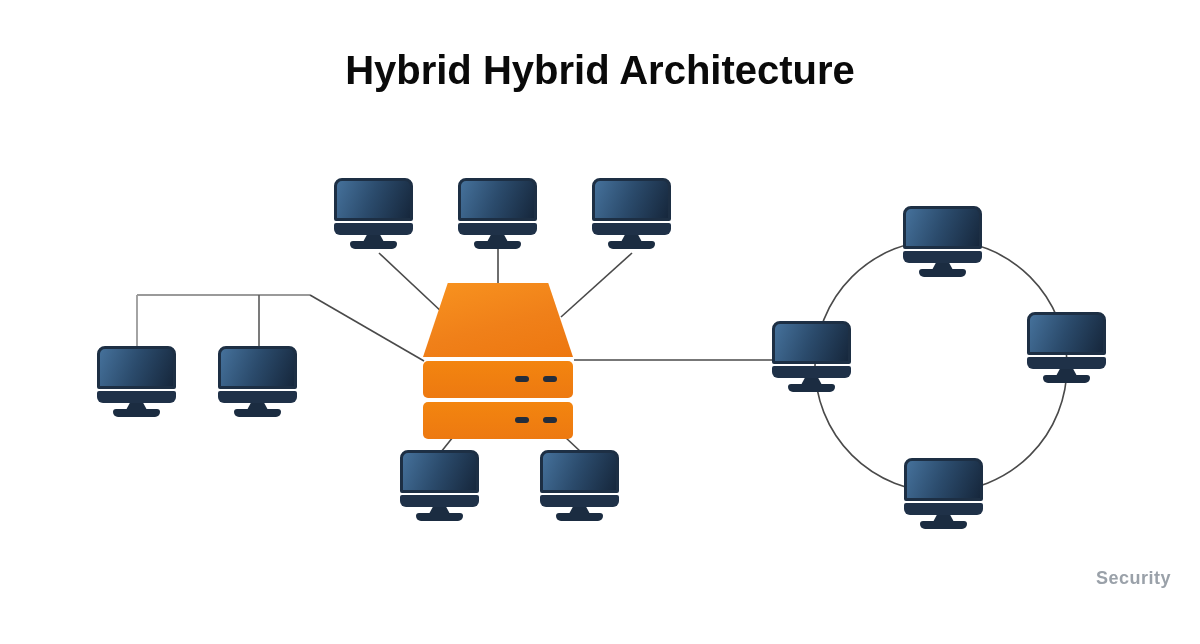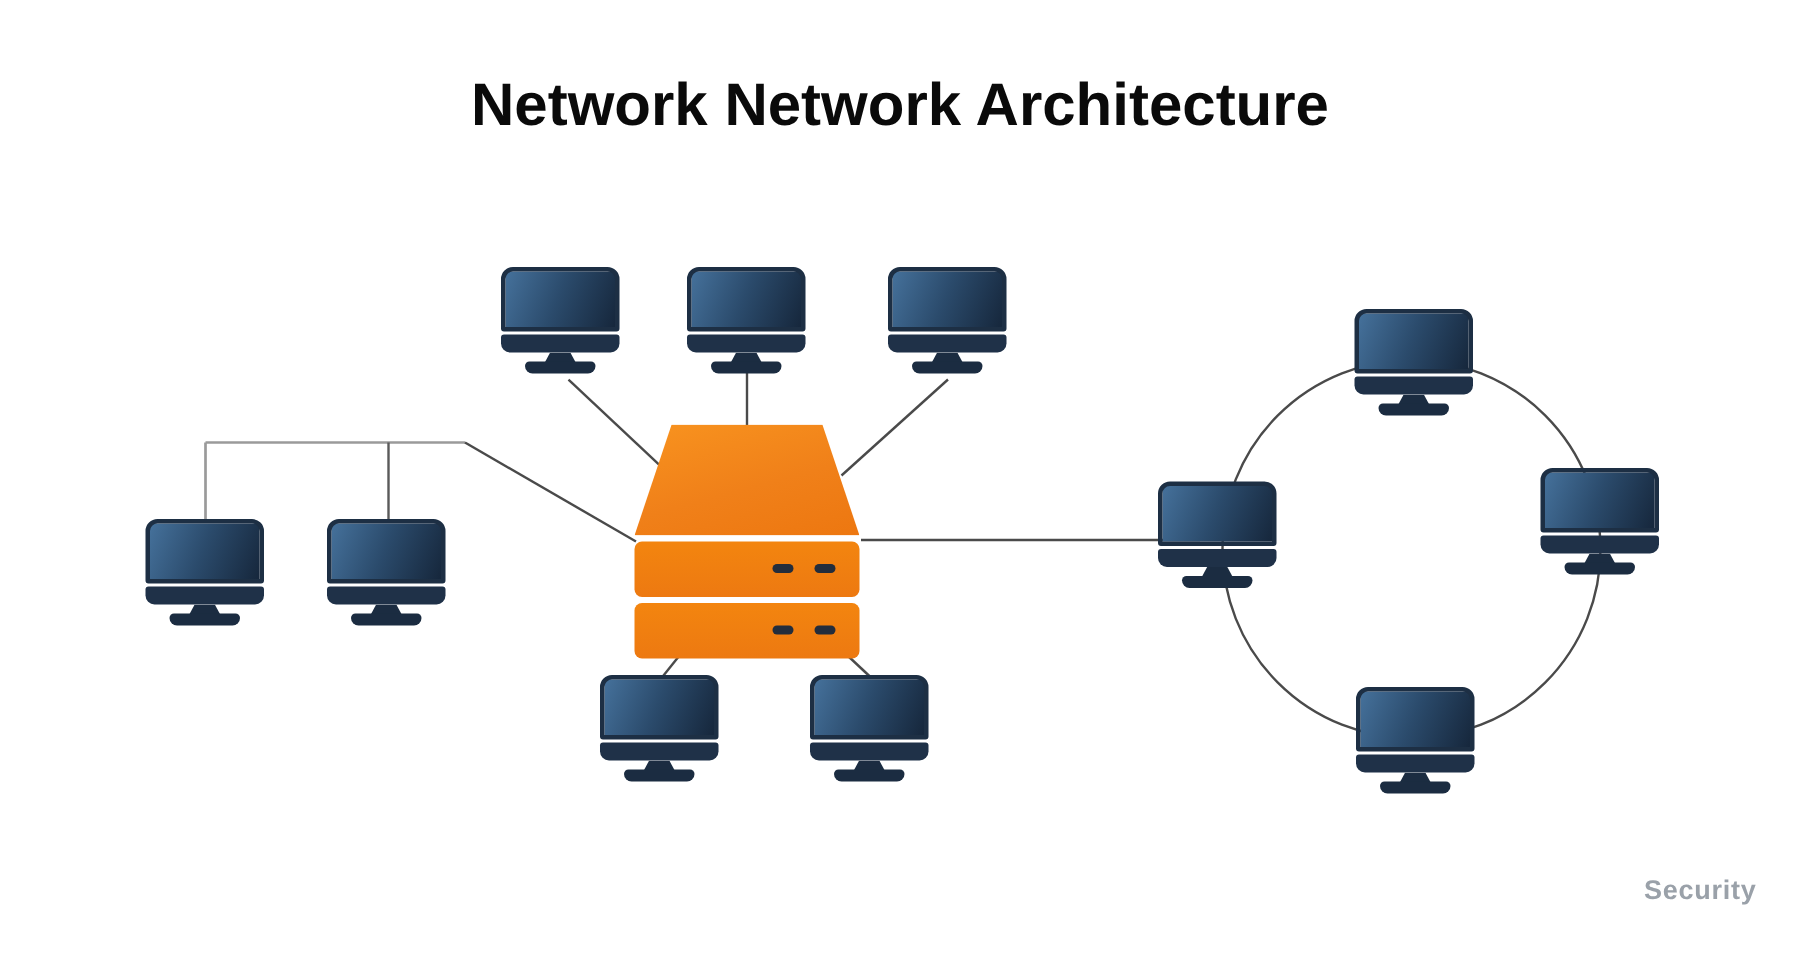--- a/index.html
+++ b/index.html
@@ -40,29 +40,29 @@
   .fseg.left-block{left:0;top:11px;width:13px;height:11px;}
   .fseg.mid-arm{left:12px;top:23px;width:27px;height:10px;}
   .fseg.stem{left:12px;top:23px;width:15px;height:24px;}
   .brandtext{position:absolute;left:39px;bottom:-3px;font-size:44px;font-weight:bold;
              color:#8D8F94;letter-spacing:-2px;line-height:47px;white-space:nowrap;
              transform:scaleX(0.82);transform-origin:left bottom;}
   .iwrap{position:relative;display:inline-block;}
   .idot{position:absolute;left:50%;top:5px;width:8px;height:8px;margin-left:-4px;
         border-radius:50%;background:#EC9C77;}
   .reg{font-size:12px;font-weight:bold;color:#8D8F94;vertical-align:28px;letter-spacing:0;}
-  .tagline{margin-top:18px;text-align:right;font-size:18px;font-weight:bold;
+  .tagline{margin-top:3px;text-align:right;font-size:18px;font-weight:bold;
            color:#9AA1A9;letter-spacing:0.5px;}
 </style>
 </head>
 <body>
 
 <div class="canvas">
 
-  <div class="title">Network Network Architecture</div>
+  <div class="title">Hybrid Hybrid Architecture</div>
 
   <svg class="links" width="1200" height="644" viewBox="0 0 1200 644">
 
     <line x1="498" y1="248" x2="498" y2="284" stroke="#4A4A4A" stroke-width="1.6"></line>
     <line x1="379" y1="253" x2="444" y2="314" stroke="#4A4A4A" stroke-width="1.6"></line>
     <line x1="632" y1="253" x2="561" y2="317" stroke="#4A4A4A" stroke-width="1.6"></line>
 
     <line x1="453" y1="437" x2="441" y2="452" stroke="#4A4A4A" stroke-width="1.6"></line>
     <line x1="565" y1="437" x2="581" y2="452" stroke="#4A4A4A" stroke-width="1.6"></line>
 

